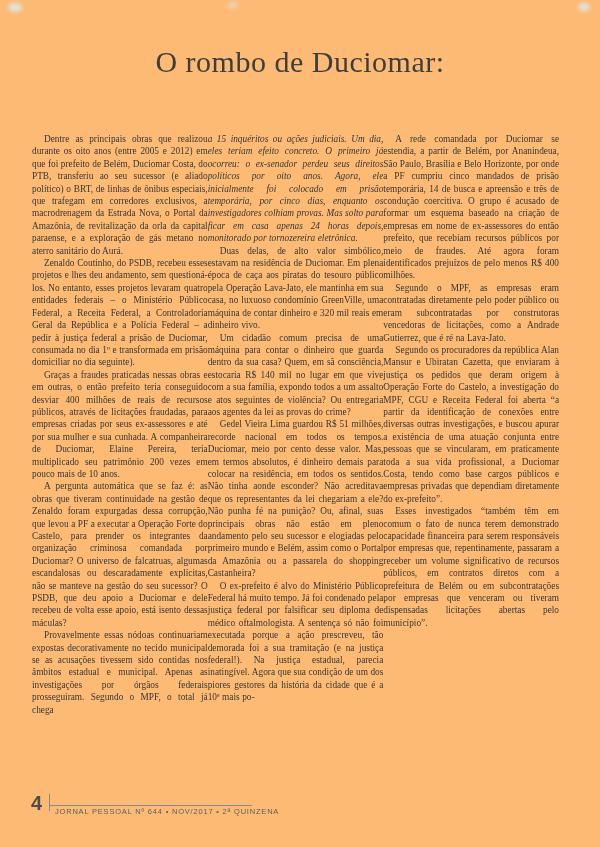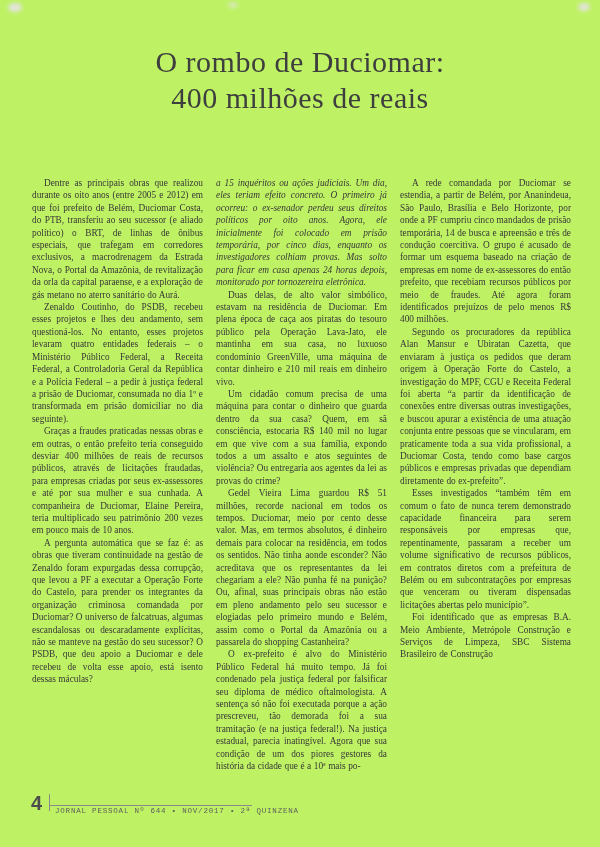--- a/index.html
+++ b/index.html
@@ -5,21 +5,21 @@
   html, body { margin: 0; padding: 0; }
   body {
     width: 600px; height: 847px;
     background: #fbfbf9;
     font-family: "Liberation Serif", serif;
     overflow: hidden;
   }
   .page {
     position: relative;
     width: 600px; height: 847px;
-    background: #bef264;
+    background: #fdba74;
   }
   
   .smudge {
     position: absolute;
     background: #e3e3e1;
     border-radius: 50%;
     filter: blur(2px);
   }
   .smudge.tl { left: 8px;  top: 3px; width: 14px; height: 9px; }
   .smudge.tr { left: 578px; top: 3px; width: 12px; height: 8px; }
@@ -31,26 +31,24 @@
     text-align: center;
     color: #3e3e3e;
     font-size: 30px;
     line-height: 36px;
     font-weight: 400;
     letter-spacing: 0.5px;
   }
 
   .columns {
     position: absolute;
-    top: 133px; left: 32px; right: 29px;
+    top: 133px; left: 32px; right: 41px;
     height: 660px;
     display: flex;
-    gap: 13px;
     overflow: hidden;
-    margin-top: 44px;
   }
   .col {
     flex: 1 1 0;
     text-align: justify;
     color: #373737;
     font-size: 9.3px;
     line-height: 12.4px;
     word-spacing: 0.2px;
   }
   .col p { margin: 0; text-indent: 12px; }
@@ -77,61 +75,61 @@
   }
   .footer .rule {
     position: absolute;
     left: 49px; top: 13px;
     width: 203px; height: 1px;
     background: #8a8a8a;
   }
   .footer .journal {
     position: absolute;
     left: 55px; top: 15px;
-    font-family: Liberation Mono, monospace;
+    font-family: Liberation Sans, sans-serif;
     font-size: 7.5px;
     letter-spacing: 0.8px;
     color: #5d5d5d;
     text-transform: uppercase;
     white-space: nowrap;
   }
 </style>
 </head>
 <body>
 
 <div class="page">
 
   <span class="smudge tl"></span>
   <span class="smudge tm"></span>
   <span class="smudge tr"></span>
 
   <div class="headline">
     <div>O rombo de Duciomar:</div>
-    <div>400 milhões de reais</div>
   </div>
 
   <div class="columns">
     <div class="col">
         <p>Dentre as principais obras que realizou durante os oito anos (entre 2005 e 2012) em que foi prefeito de Belém, Duciomar Costa, do PTB, transferiu ao seu sucessor (e aliado político) o BRT, de linhas de ônibus especiais, que trafegam em corredores exclusivos, a macrodrenagem da Estrada Nova, o Portal da Amazônia, de revitalização da orla da capital paraense, e a exploração de gás metano no aterro sanitário do Aurá.</p>
         <p>Zenaldo Coutinho, do PSDB, recebeu esses projetos e lhes deu andamento, sem questioná-los. No entanto, esses projetos levaram quatro entidades federais – o Ministério Público Federal, a Receita Federal, a Controladoria Geral da República e a Polícia Federal – a pedir à justiça federal a prisão de Duciomar, consumada no dia 1º e transformada em prisão domiciliar no dia seguinte).</p>
         <p>Graças a fraudes praticadas nessas obras e em outras, o então prefeito teria conseguido desviar 400 milhões de reais de recursos públicos, através de licitações fraudadas, para empresas criadas por seus ex-assessores e até por sua mulher e sua cunhada. A companheira de Duciomar, Elaine Pereira, teria multiplicado seu patrimônio 200 vezes em pouco mais de 10 anos.</p>
         <p>A pergunta automática que se faz é: as obras que tiveram continuidade na gestão de Zenaldo foram expurgadas dessa corrupção, que levou a PF a executar a Operação Forte do Castelo, para prender os integrantes da organização criminosa comandada por Duciomar? O universo de falcatruas, algumas escandalosas ou descaradamente explícitas, não se manteve na gestão do seu sucessor? O PSDB, que deu apoio a Duciomar e dele recebeu de volta esse apoio, está isento dessas máculas?</p>
+        <p>Provavelmente essas nódoas continuariam expostas decorativamente no tecido municipal se as acusações tivessem sido contidas nos âmbitos estadual e municipal. Apenas as investigações por órgãos federais prosseguiram. Segundo o MPF, o total já chega</p>
       </div>
     <div class="col">
         <p class="noindent">a 15 inquéritos ou ações judiciais. Um dia, eles teriam efeito concreto. O primeiro já ocorreu: o ex-senador perdeu seus direitos políticos por oito anos. Agora, ele inicialmente foi colocado em prisão temporária, por cinco dias, enquanto os investigadores colhiam provas. Mas solto para ficar em casa apenas 24 horas depois, monitorado por tornozereira eletrônica.</p>
-        <p>Duas delas, de alto valor simbólico, estavam na residência de Duciomar. Em plena época de caça aos piratas do tesouro público pela Operação Lava-Jato, ele mantinha em sua casa, no luxuoso condomínio GreenVille, uma máquina de contar dinheiro e 210 mil reais em dinheiro vivo.</p>
+        <p>Duas delas, de alto valor simbólico, estavam na residência de Duciomar. Em plena época de caça aos piratas do tesouro público pela Operação Lava-Jato, ele mantinha em sua casa, no luxuoso condomínio GreenVille, uma máquina de contar dinheiro e 320 mil reais em dinheiro vivo.</p>
         <p>Um cidadão comum precisa de uma máquina para contar o dinheiro que guarda dentro da sua casa? Quem, em sã consciência, estocaria R$ 140 mil no lugar em que vive com a sua família, expondo todos a um assalto e atos seguintes de violência? Ou entregaria aos agentes da lei as provas do crime?</p>
         <p>Gedel Vieira Lima guardou R$ 51 milhões, recorde nacional em todos os tempos. Duciomar, meio por cento desse valor. Mas, em termos absolutos, é dinheiro demais para colocar na residência, em todos os sentidos. Não tinha aonde esconder? Não acreditava que os representantes da lei chegariam a ele? Não punha fé na punição? Ou, afinal, suas principais obras não estão em pleno andamento pelo seu sucessor e elogiadas pelo primeiro mundo e Belém, assim como o Portal da Amazônia ou a passarela do shopping Castanheira?</p>
         <p>O ex-prefeito é alvo do Ministério Público Federal há muito tempo. Já foi condenado pela justiça federal por falsificar seu diploma de médico oftalmologista. A sentença só não foi executada porque a ação prescreveu, tão demorada foi a sua tramitação (e na justiça federal!). Na justiça estadual, parecia inatingível. Agora que sua condição de um dos piores gestores da história da cidade que é a 10ª mais po-</p>
       </div>
     <div class="col">
         <p>A rede comandada por Duciomar se estendia, a partir de Belém, por Ananindeua, São Paulo, Brasília e Belo Horizonte, por onde a PF cumpriu cinco mandados de prisão temporária, 14 de busca e apreensão e três de condução coercitiva. O grupo é acusado de formar um esquema baseado na criação de empresas em nome de ex-assessores do então prefeito, que recebiam recursos públicos por meio de fraudes. Até agora foram identificados prejuízos de pelo menos R$ 400 milhões.</p>
+        <p>Segundo o MPF, as empresas eram contratadas diretamente pelo poder público ou eram subcontratadas por construtoras vencedoras de licitações, como a Andrade Gutierrez, que é ré na Lava-Jato.</p>
         <p>Segundo os procuradores da república Alan Mansur e Ubiratan Cazetta, que enviaram à justiça os pedidos que deram origem à Operação Forte do Castelo, a investigação do MPF, CGU e Receita Federal foi aberta “a partir da identificação de conexões entre diversas outras investigações, e buscou apurar a existência de uma atuação conjunta entre pessoas que se vincularam, em praticamente toda a sua vida profissional, a Duciomar Costa, tendo como base cargos públicos e empresas privadas que dependiam diretamente do ex-prefeito”.</p>
         <p>Esses investigados “também têm em comum o fato de nunca terem demonstrado capacidade financeira para serem responsáveis por empresas que, repentinamente, passaram a receber um volume significativo de recursos públicos, em contratos diretos com a prefeitura de Belém ou em subcontratações por empresas que venceram ou tiveram dispensadas licitações abertas pelo município”.</p>
-        <p>Foi identificado que as empresas B.A. Meio Ambiente, Metrópole Construção e Serviços de Limpeza, SBC Sistema Brasileiro de Construção</p>
       </div>
   </div>
 
   <div class="footer">
     <span class="pagenum">4</span>
     <span class="tick"></span>
     <span class="rule"></span>
     <span class="journal">Jornal Pessoal Nº 644 • nov/2017 • 2ª quinzena</span>
   </div>
 

